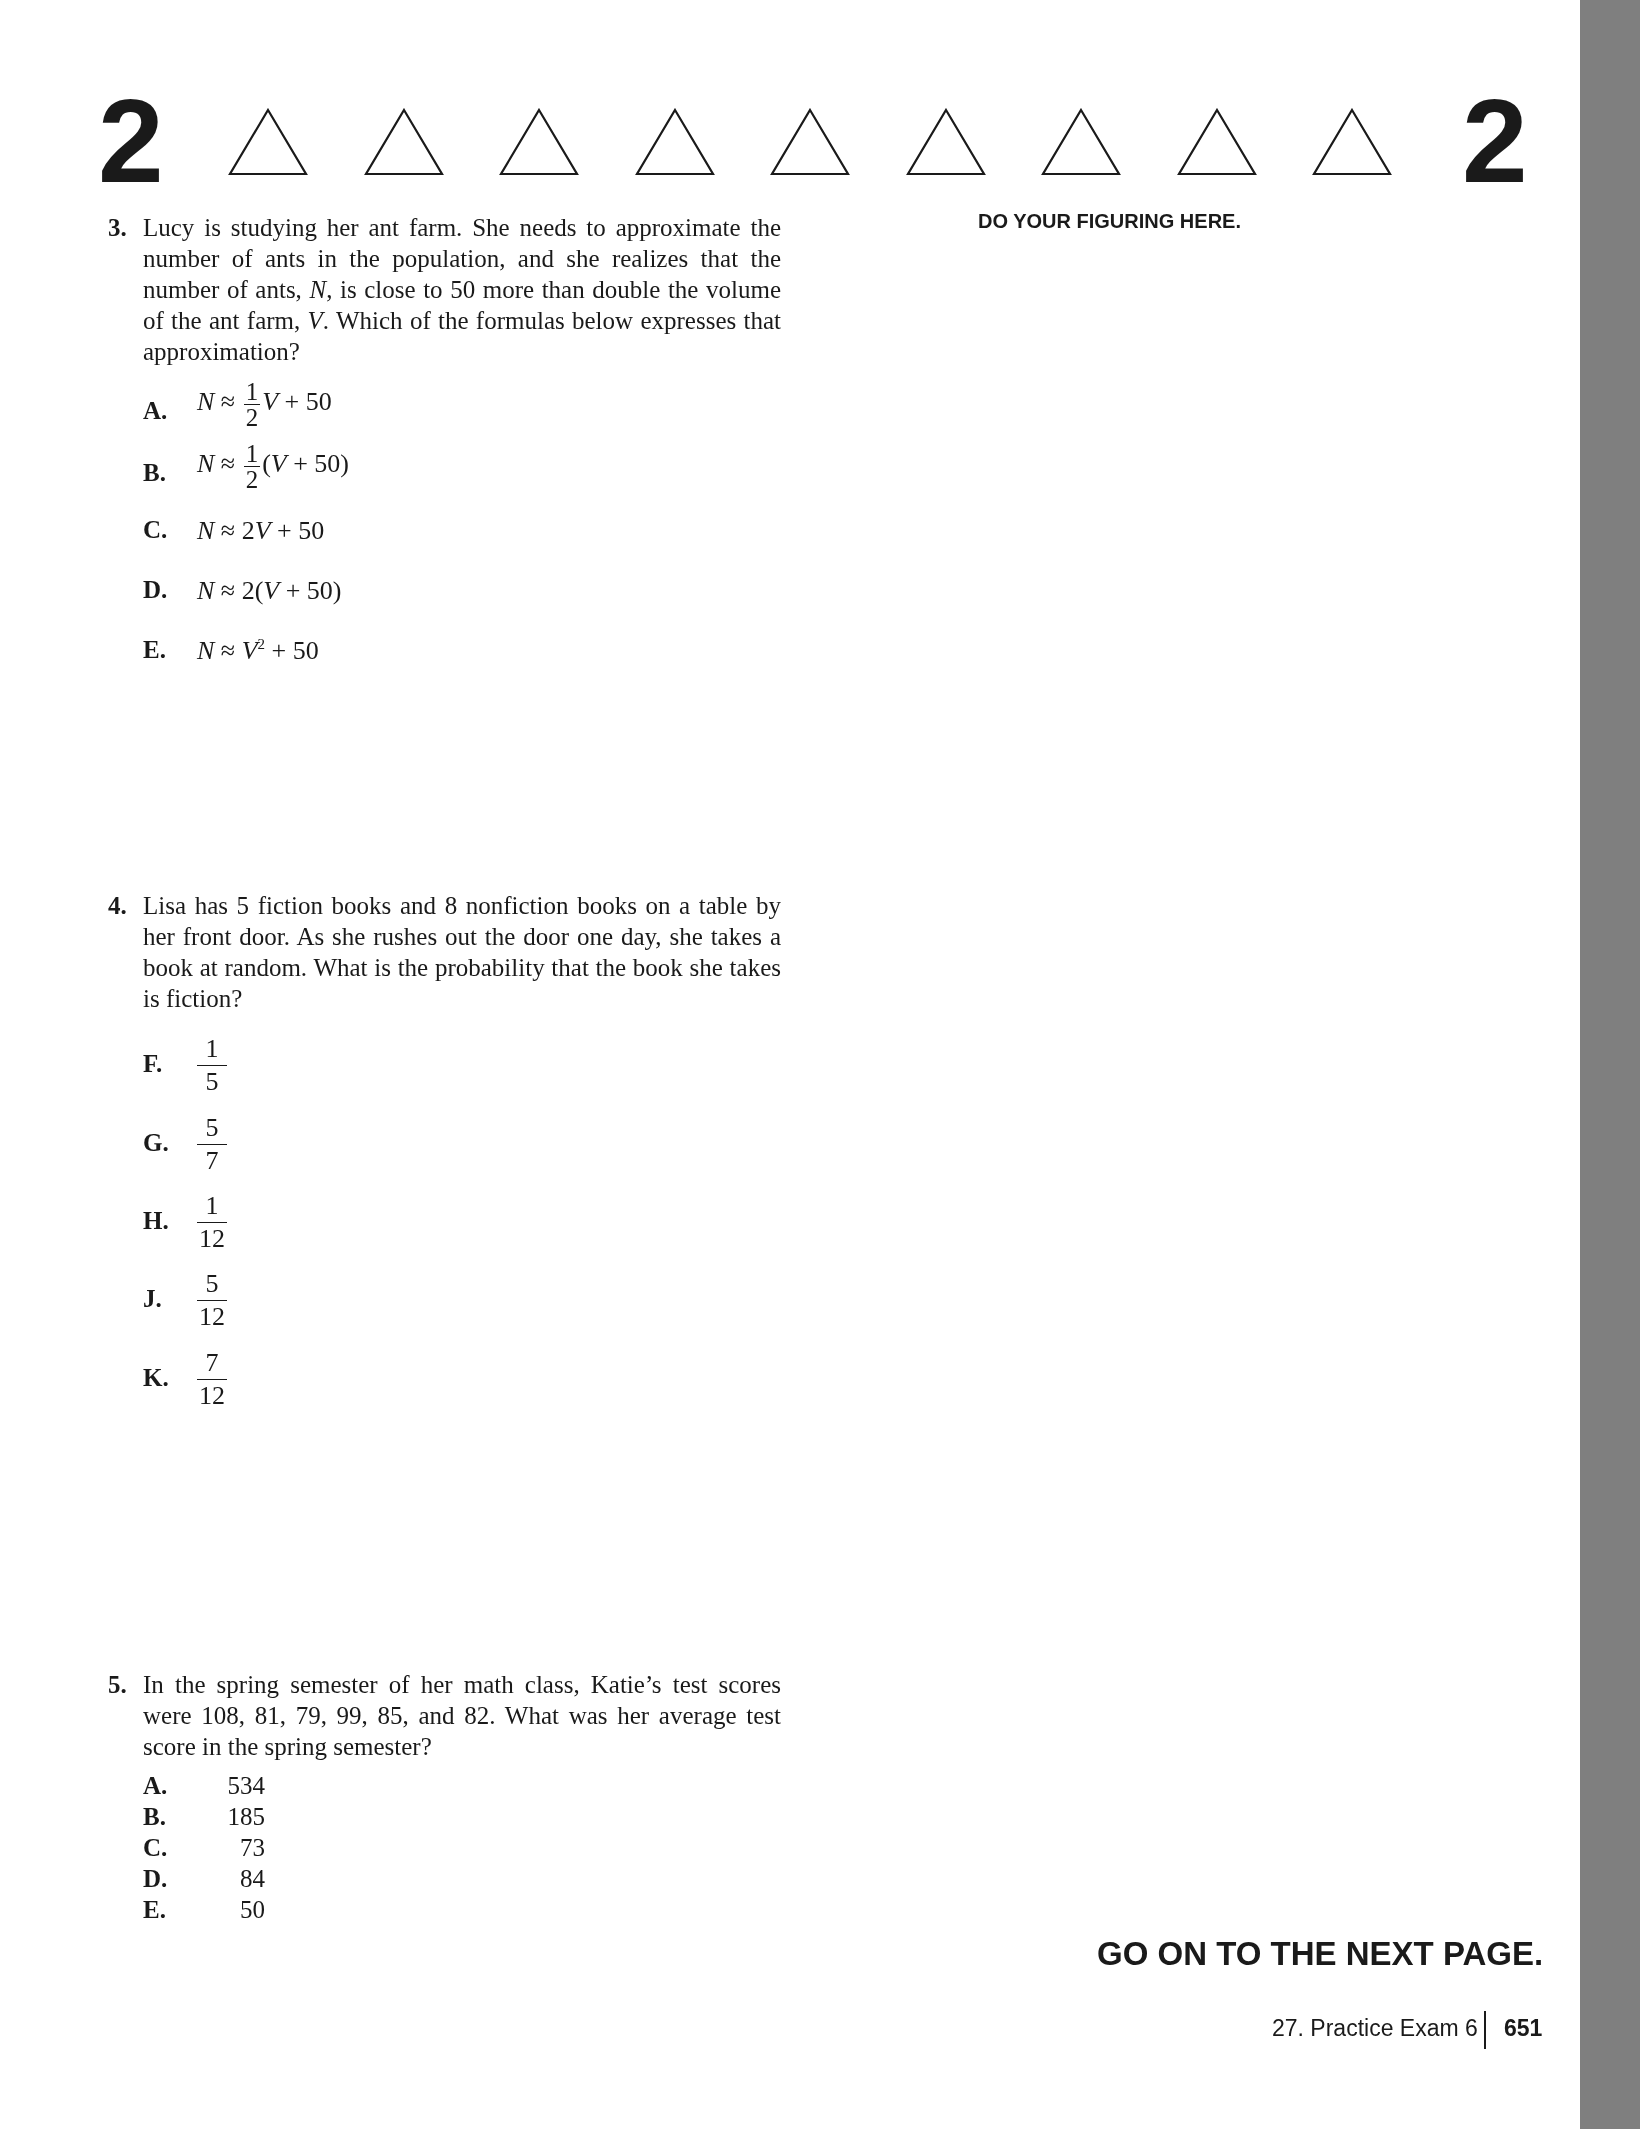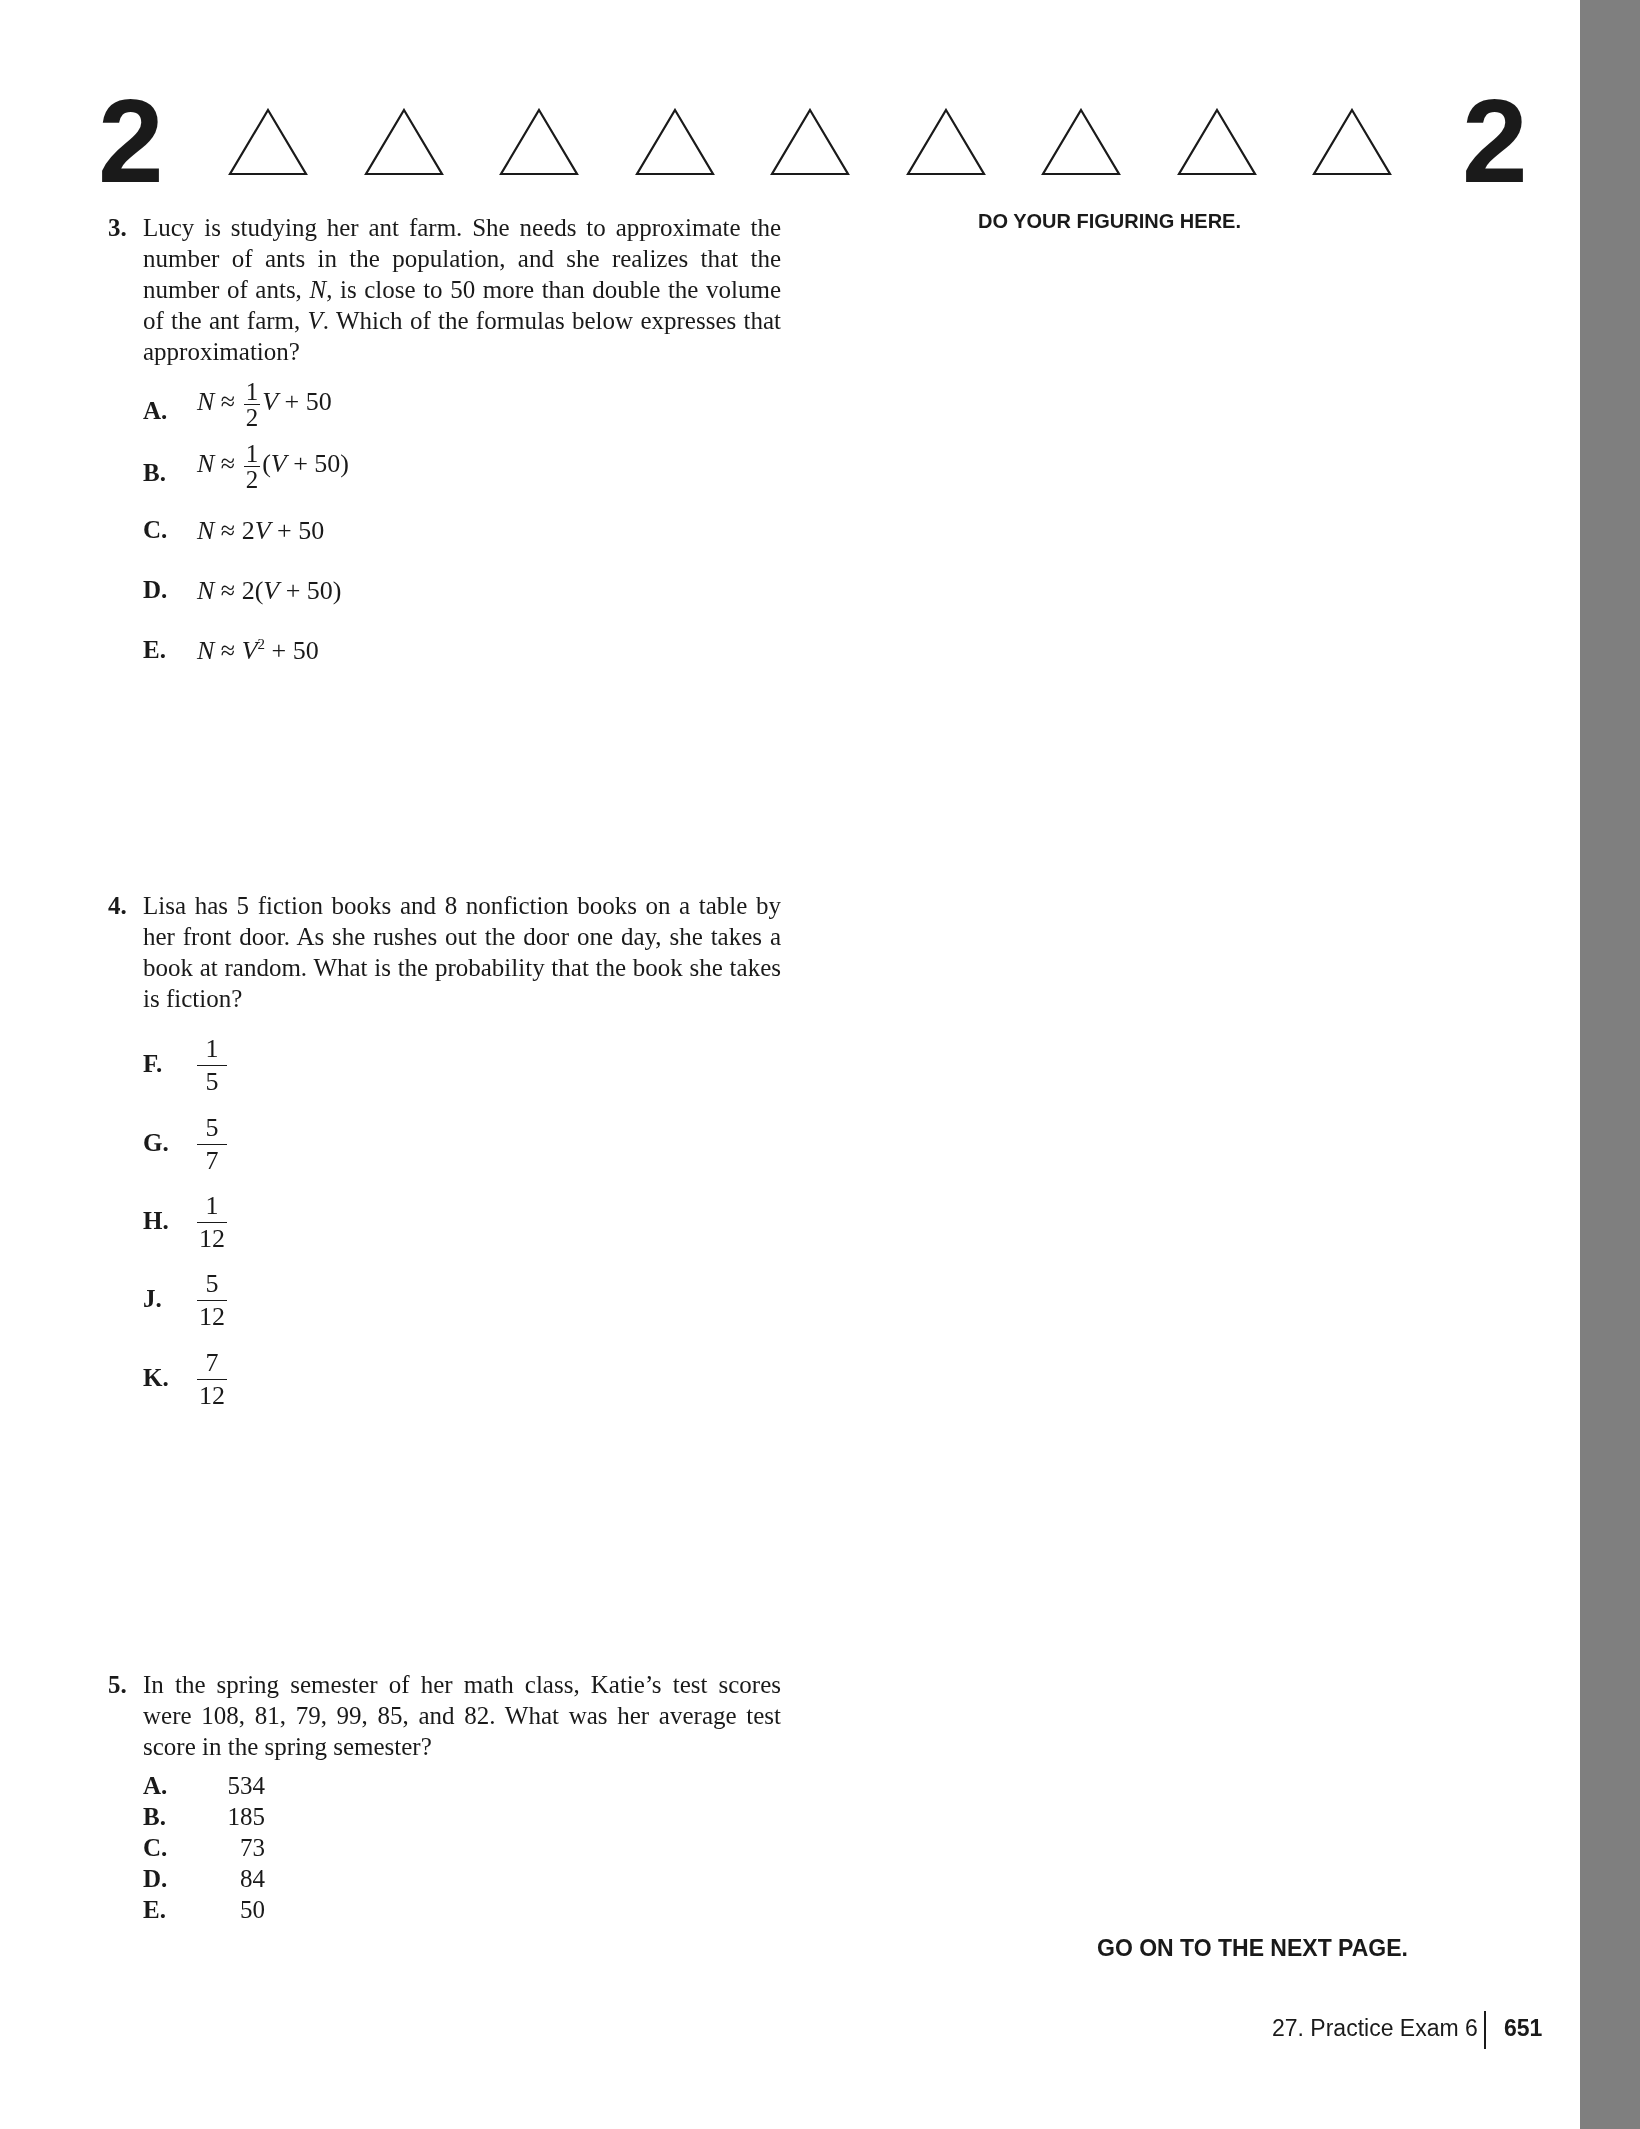--- a/index.html
+++ b/index.html
@@ -32,21 +32,21 @@
   .frac { display: inline-block; vertical-align: middle; text-align: center; line-height: 1; margin: 0 2px; }
   .frac .n { display: block; padding: 0 2px; }
   .frac .d { display: block; border-top: 1.5px solid #1a1a1a; padding: 0 2px; }
   .frac.tight .n, .frac.tight .d { font-size: 25px; }
   i { font-style: italic; }
   .q5opt { position: absolute; left: 143px; font-size: 25px; }
   .q5opt .lbl { position: absolute; left: 0; font-weight: 700; }
   .q5opt .ans { position: absolute; left: 48px; width: 42px; text-align: right; margin-left: 32px; }
   .go-next {
     position: absolute; left: 1097px; top: 1935px; font-family: "Liberation Sans", sans-serif;
-    font-weight: 700; font-size: 23px; color: #1a1a1a;
+    font-weight: 700; font-size: 33px; color: #1a1a1a;
   }
   .footer { position: absolute; top: 2015px; left: 1272px; font-family: "Liberation Sans", sans-serif; font-size: 23px; color: #1a1a1a; }
   .footer .chap { position: absolute; left: 0; white-space: nowrap; }
   .footer .sep { position: absolute; left: 212px; top: -4px; width: 2px; height: 38px; background: #1a1a1a; }
   .footer .page { position: absolute; left: 232px; font-weight: 700; }
 </style>
 </head>
 <body>
 
 <div class="side-bar"></div>

